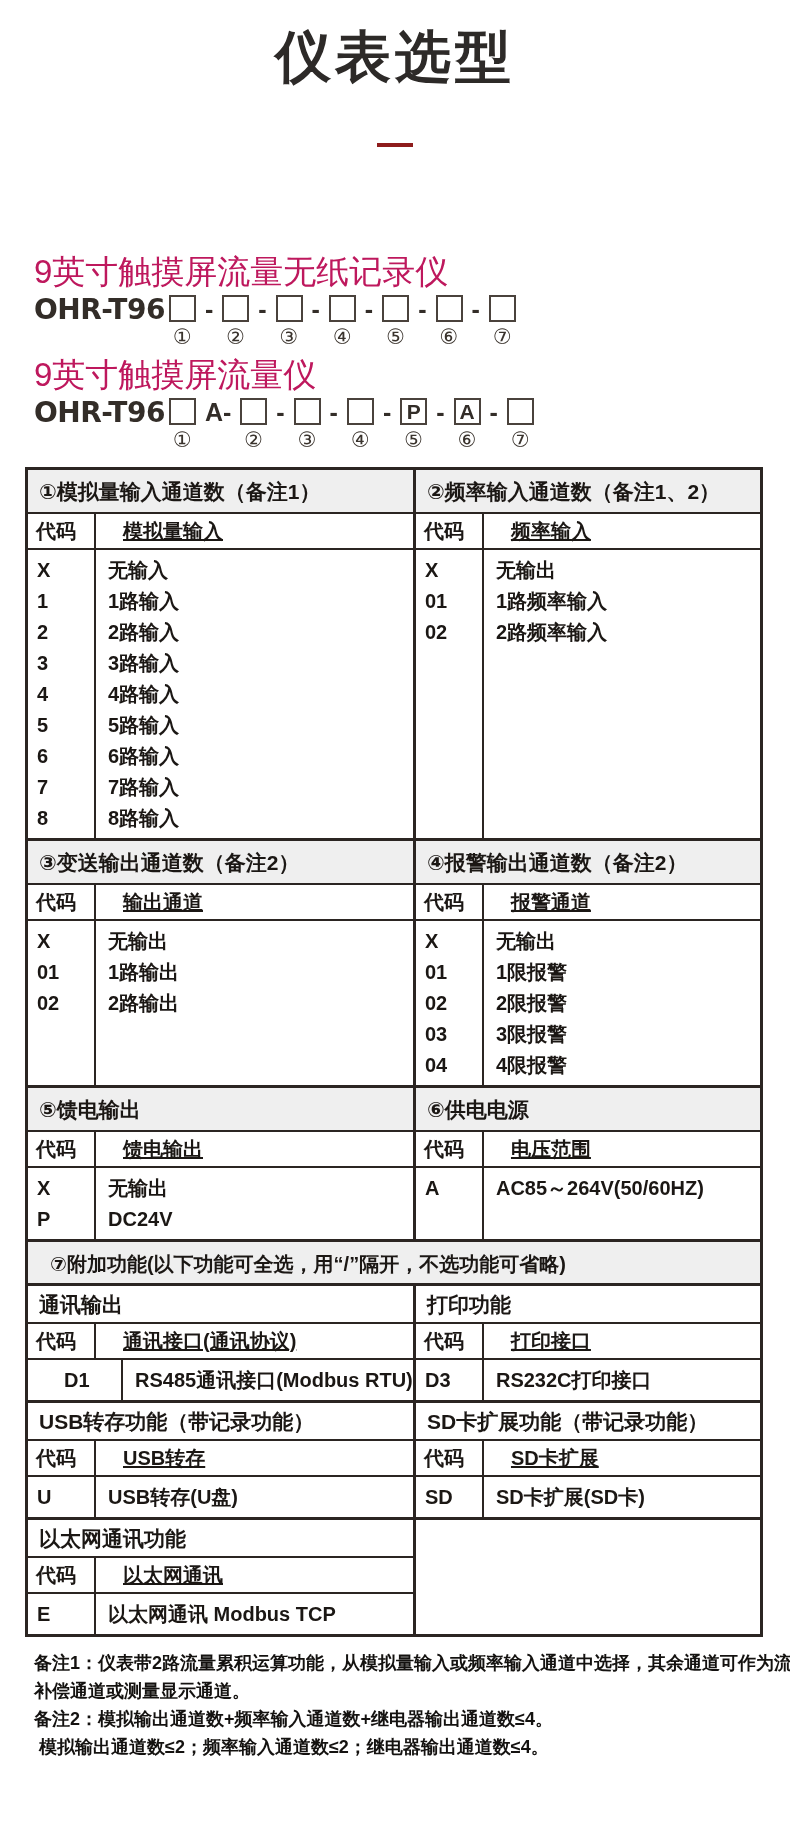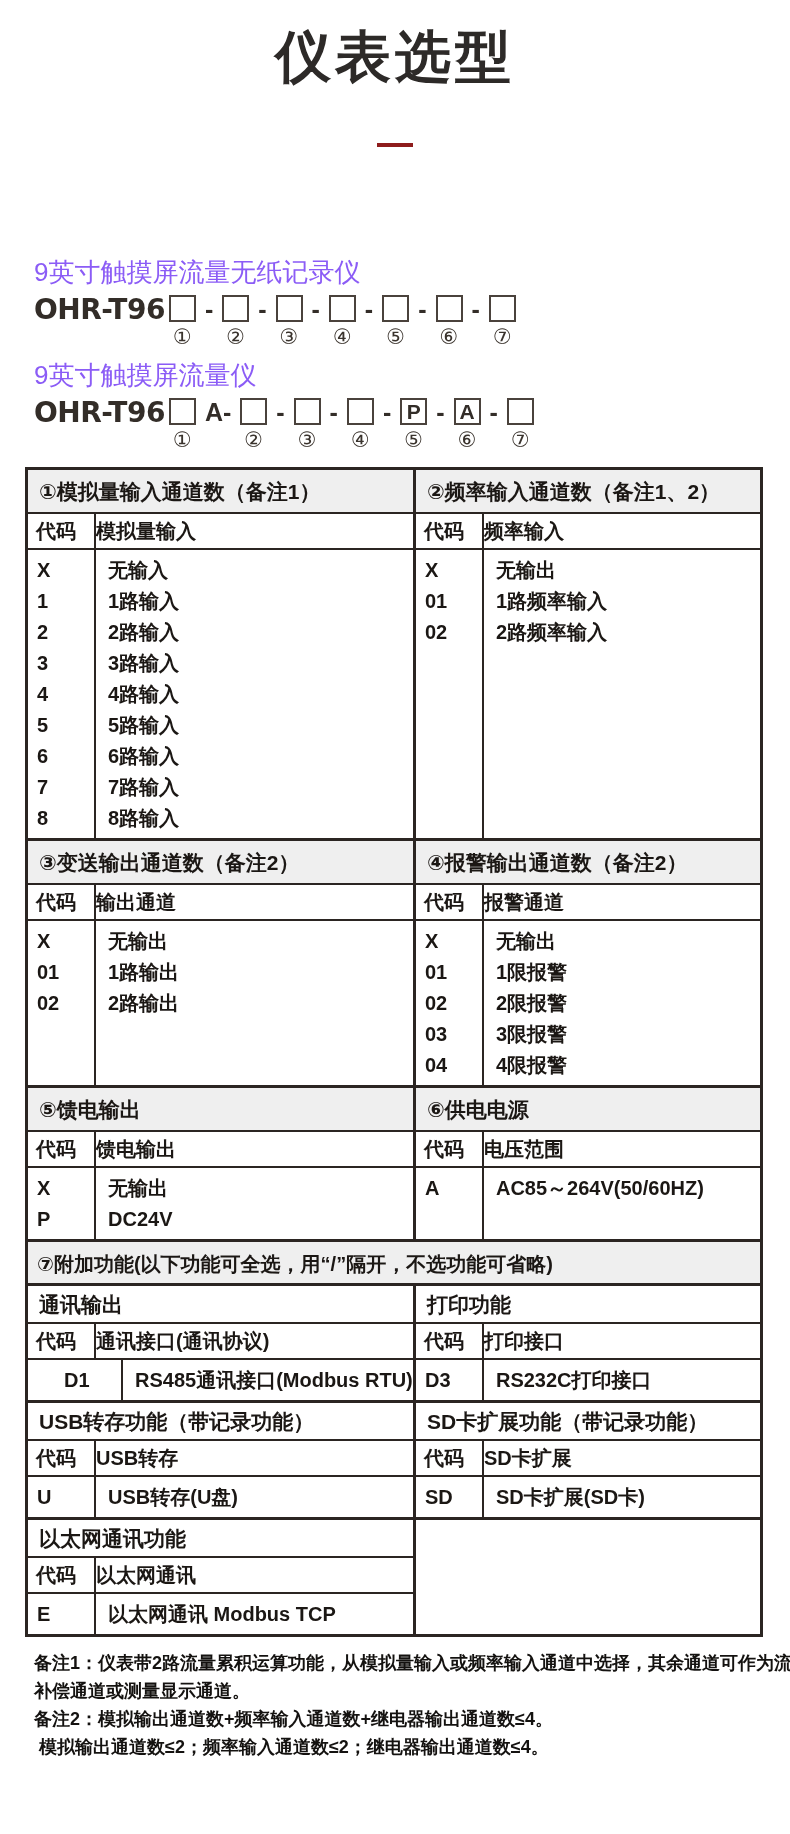--- a/index.html
+++ b/index.html
@@ -25,21 +25,21 @@
   }
   .underline{
     width:36px;height:4px;background:#8e1c1c;
     margin:54px auto 0 auto;
   }
 
   
   .models{margin:108px 0 0 34px;}
   .model-block{margin-bottom:10px;}
   .model-label{
-    font-size:26px;font-weight:400;color:#8b5cf6;line-height:34px;
+    font-size:33px;font-weight:400;color:#be185d;line-height:34px;
   }
   .code-line{display:flex;align-items:flex-start;margin-top:6px;}
   .prefix{
     font-size:28px;font-weight:700;color:#332d28;
     line-height:30px;letter-spacing:-0.5px;margin-right:4px;
     font-family:"DejaVu Sans","Liberation Sans",sans-serif;
   }
   .segment{display:flex;align-items:flex-start;}
   .box-wrap{display:flex;flex-direction:column;align-items:center;}
   .box{
@@ -75,35 +75,35 @@
     padding-left:11px;border-bottom:2px solid var(--bd);white-space:nowrap;
   }
   .sub-header{
     display:flex;height:36px;border-bottom:2px solid var(--bd);
     font-size:20px;font-weight:700;
   }
   .sub-header .code-cell{
     flex:0 0 68px;width:68px;border-right:2px solid var(--bd);
     padding-left:8px;line-height:34px;
   }
-  .sub-header .col-cell{padding-left:0;line-height:34px;white-space:nowrap;}
+  .sub-header .col-cell{padding-left:27px;line-height:34px;white-space:nowrap;text-decoration:underline;}
   .data-area{display:flex;flex:1;}
   .codes{
     flex:0 0 68px;width:68px;border-right:2px solid var(--bd);
     padding:5px 0 4px 9px;display:flex;flex-direction:column;
   }
   .descs{flex:1;padding:5px 0 4px 12px;display:flex;flex-direction:column;}
   .cell-item{
     height:31px;line-height:31px;font-size:20px;font-weight:700;
     white-space:nowrap;
   }
   .addon-header{
     background:var(--header-bg);border-bottom:3px solid var(--bd);
     height:44px;line-height:44px;font-size:20px;font-weight:700;
-    padding-left:9px;white-space:nowrap;
+    padding-left:22px;white-space:nowrap;
   }
 
   
   .notes{margin:12px 0 0 34px;}
   .note-line{
     font-size:18px;font-weight:700;color:#141210;line-height:28px;
     white-space:nowrap;
   }
   .note-line.indent{padding-left:5px;}
 </style>

